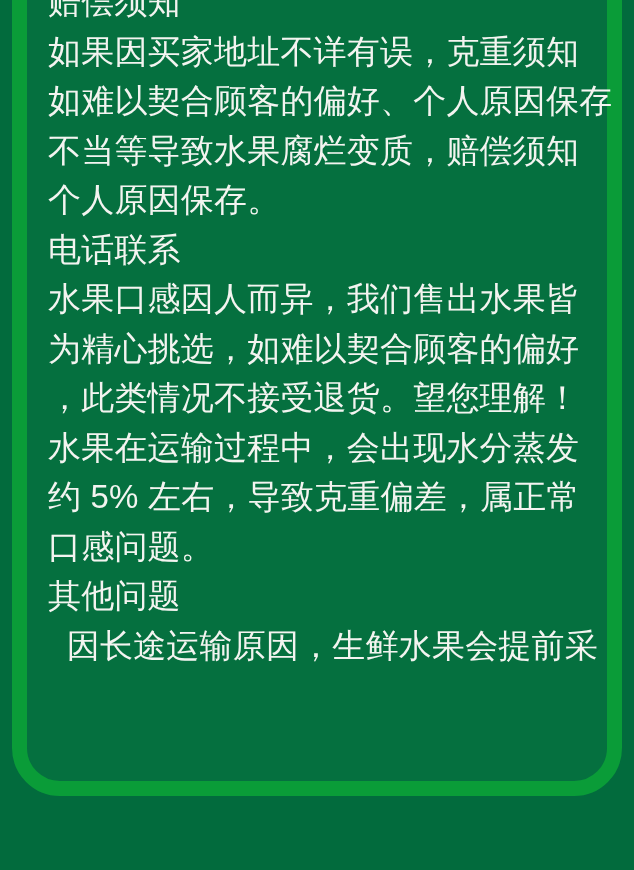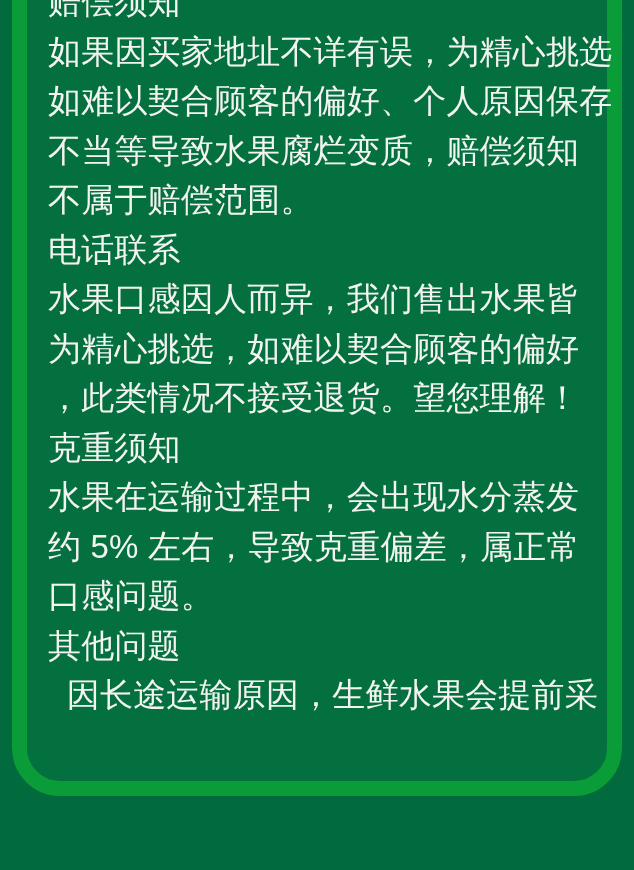--- a/index.html
+++ b/index.html
@@ -37,29 +37,28 @@
     font-weight: 400;
   }
 </style>
 </head>
 <body>
 
 <div class="screen">
   <div class="notice-panel">
     <div class="notice-text">
       <div class="line">赔偿须知</div>
-      <div class="line">如果因买家地址不详有误，为精心挑选</div>
+      <div class="line">如果因买家地址不详有误，克重须知</div>
       <div class="line">如难以契合顾客的偏好、个人原因保存</div>
       <div class="line">不当等导致水果腐烂变质，赔偿须知</div>
-      <div class="line">不属于赔偿范围。</div>
+      <div class="line">个人原因保存。</div>
       <div class="line">电话联系</div>
       <div class="line">水果口感因人而异，我们售出水果皆</div>
       <div class="line">为精心挑选，如难以契合顾客的偏好</div>
       <div class="line">，此类情况不接受退货。望您理解！</div>
-      <div class="line">克重须知</div>
       <div class="line">水果在运输过程中，会出现水分蒸发</div>
       <div class="line">约 5% 左右，导致克重偏差，属正常</div>
       <div class="line">口感问题。</div>
       <div class="line">其他问题</div>
       <div class="line">  因长途运输原因，生鲜水果会提前采</div>
     </div>
   </div>
 </div>
 
 </body></html>

